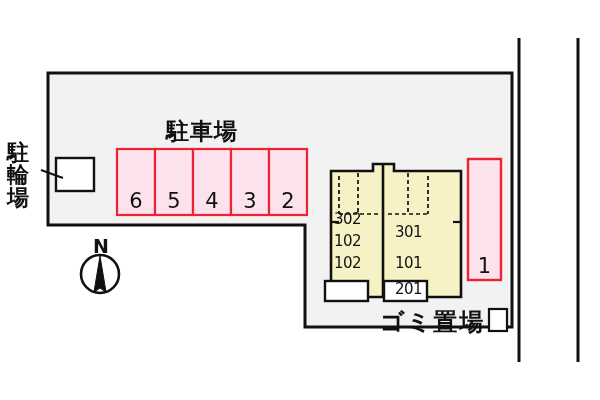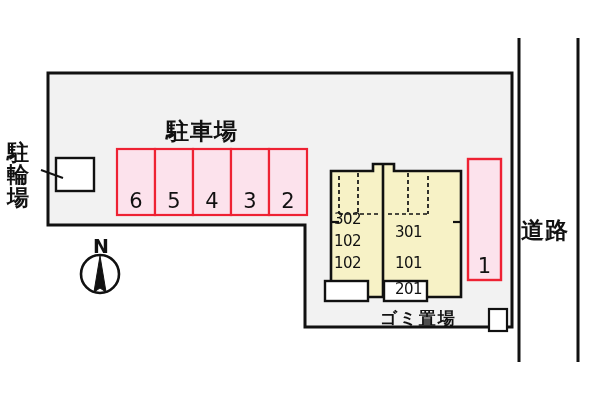--- a/index.html
+++ b/index.html
@@ -118,23 +118,22 @@
       <circle cx="100" cy="274" r="19" fill="#ffffff" stroke="#111111" stroke-width="2.6"></circle>
       <polygon points="100,256 106,292 100,288 94,292" fill="#111111" stroke="#111111" stroke-width="1"></polygon>
     </g>
 
   </svg>
 
   <div class="lbl" style="left:166px; top:120px; font-size:23px; letter-spacing:1px;">駐車場</div>
 
   <div class="lbl-vert" style="left:6px; top:142px; width:24px; font-size:22px;">駐輪場</div>
 
-  <div class="lbl" style="left:521px; top:219px; font-size:23px; letter-spacing:1px;">道路</div>
 
-  <div class="lbl" style="left:380px; top:310px; font-size:17px; letter-spacing:2px;">ゴミ置場</div>
+  <div class="lbl" style="left:380px; top:310px; font-size:24px; letter-spacing:2px;">ゴミ置場</div>
 
   <div class="lbl" style="left:93px; top:237px; font-size:19px;">N</div>
 
   <div class="stall-num" style="left:117px; top:191px; width:38px;">6</div>
   <div class="stall-num" style="left:155px; top:191px; width:38px;">5</div>
   <div class="stall-num" style="left:193px; top:191px; width:38px;">4</div>
   <div class="stall-num" style="left:231px; top:191px; width:38px;">3</div>
   <div class="stall-num" style="left:269px; top:191px; width:38px;">2</div>
 
   <div class="stall-num" style="left:468px; top:256px; width:33px;">1</div>

